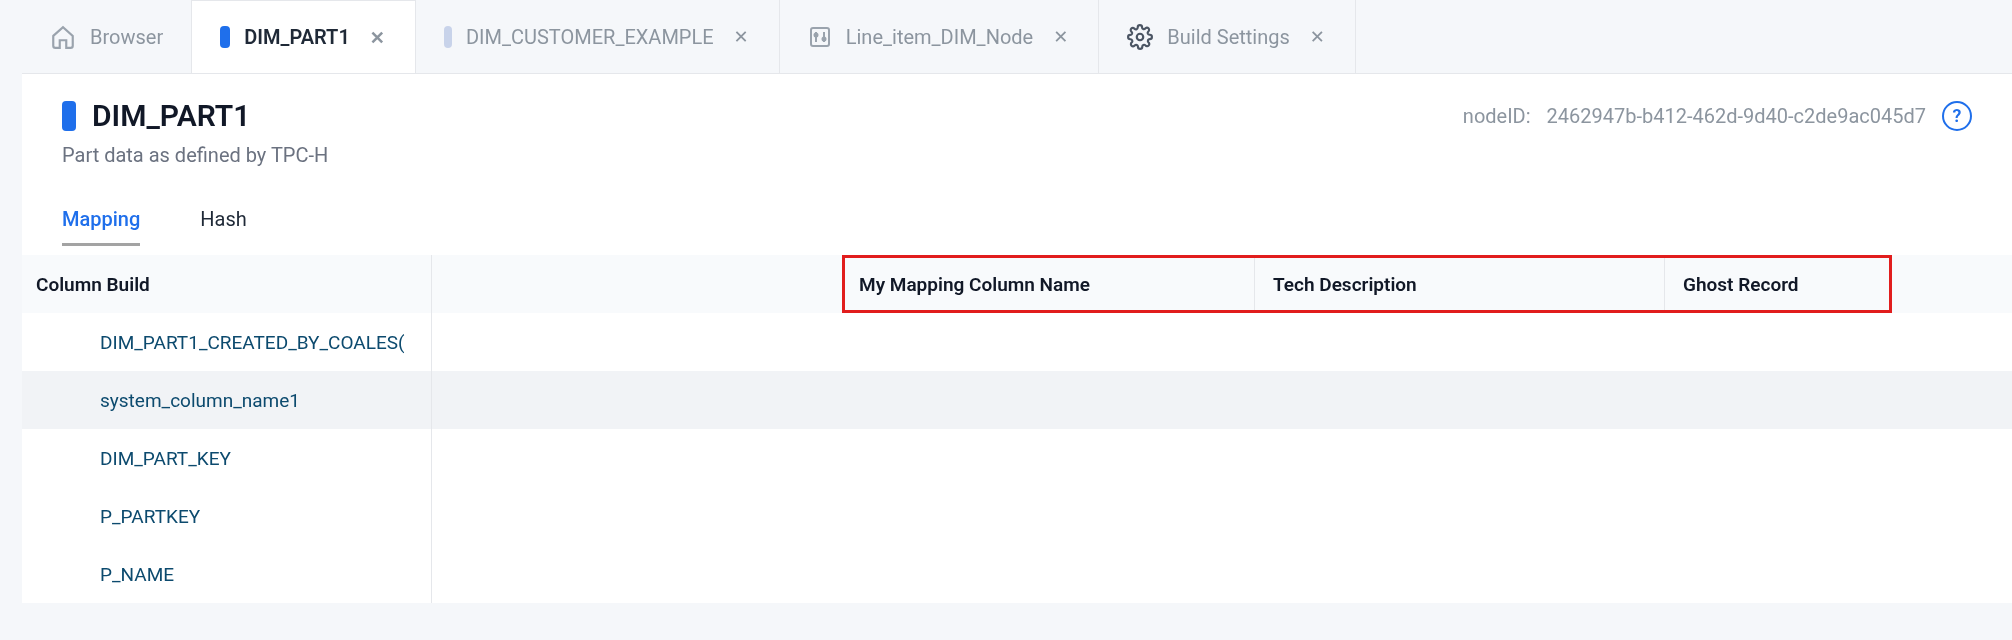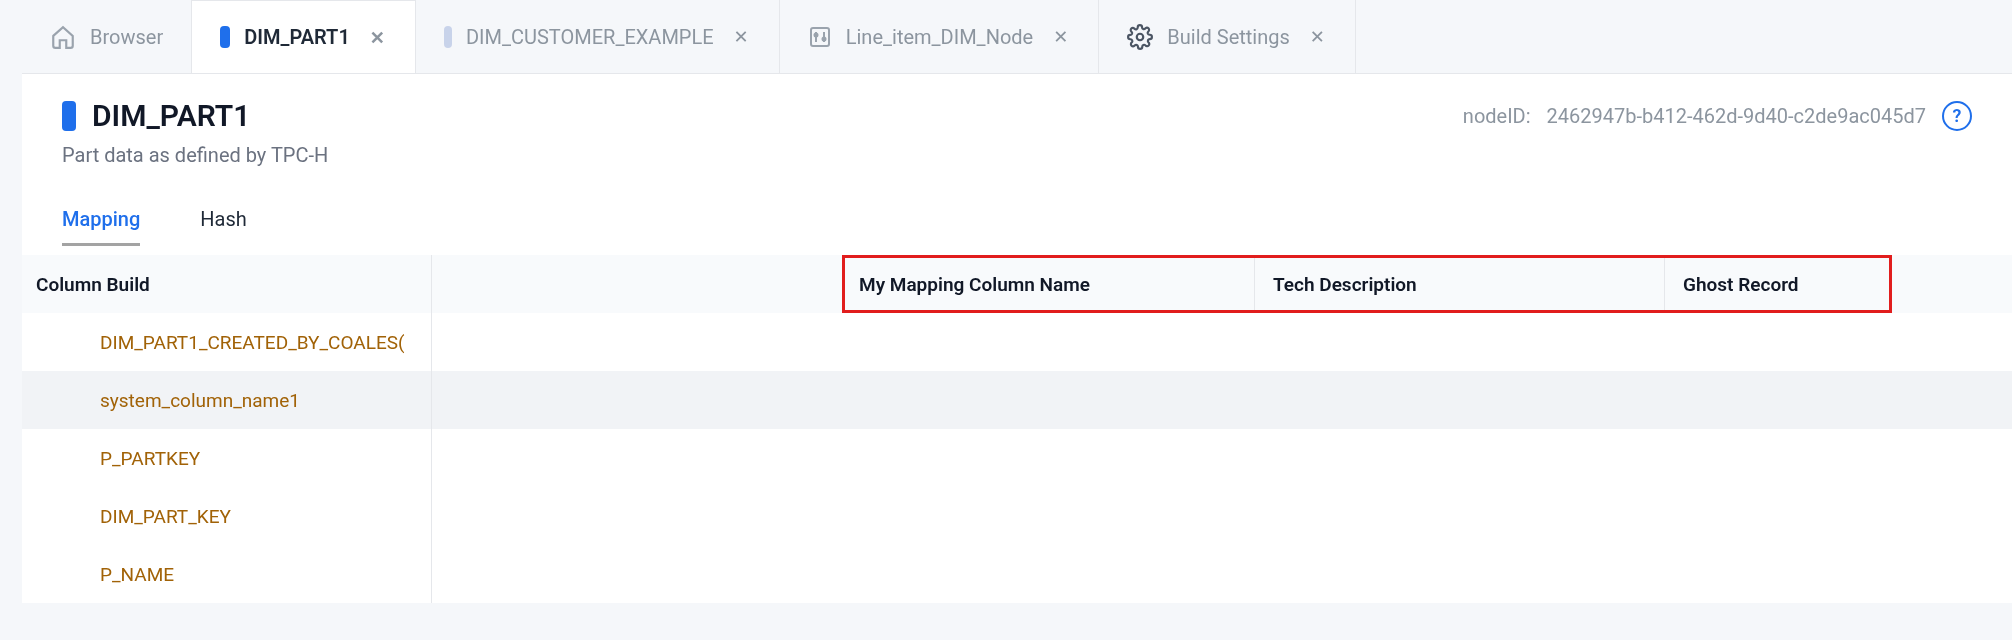--- a/index.html
+++ b/index.html
@@ -153,21 +153,21 @@
       grid-template-columns: 410px 410px 230px;
       height: 100%;
       align-items: center;
     }
     .tbody-row {
       display: grid;
       grid-template-columns: 410px 410px 410px 410px 230px 1fr;
       height: 58px;
       align-items: center;
       font-size: 19px;
-      color: #a16207;
+      color: #0c4a6e;
     }
     .tbody-row.alt { background: #f1f3f6; }
     .td {
       padding: 0 18px 0 78px;
       border-right: 1px solid #e5e7eb;
       height: 100%;
       display: flex;
       align-items: center;
       white-space: nowrap;
       overflow: hidden;
@@ -261,36 +261,36 @@
   </div>
   <div class="tbody-row alt">
     <div class="td">system_column_name1</div>
     <div class="td noborder"></div>
     <div class="td noborder"></div>
     <div class="td noborder"></div>
     <div class="td noborder"></div>
     <div class="td noborder"></div>
   </div>
   <div class="tbody-row">
+    <div class="td">DIM_PART_KEY</div>
+    <div class="td noborder"></div>
+    <div class="td noborder"></div>
+    <div class="td noborder"></div>
+    <div class="td noborder"></div>
+    <div class="td noborder"></div>
+  </div>
+  <div class="tbody-row">
     <div class="td">P_PARTKEY</div>
     <div class="td noborder"></div>
     <div class="td noborder"></div>
     <div class="td noborder"></div>
     <div class="td noborder"></div>
     <div class="td noborder"></div>
   </div>
   <div class="tbody-row">
-    <div class="td">DIM_PART_KEY</div>
-    <div class="td noborder"></div>
-    <div class="td noborder"></div>
-    <div class="td noborder"></div>
-    <div class="td noborder"></div>
-    <div class="td noborder"></div>
-  </div>
-  <div class="tbody-row">
     <div class="td">P_NAME</div>
     <div class="td noborder"></div>
     <div class="td noborder"></div>
     <div class="td noborder"></div>
     <div class="td noborder"></div>
     <div class="td noborder"></div>
   </div>
 </div>
 
 </body></html>

